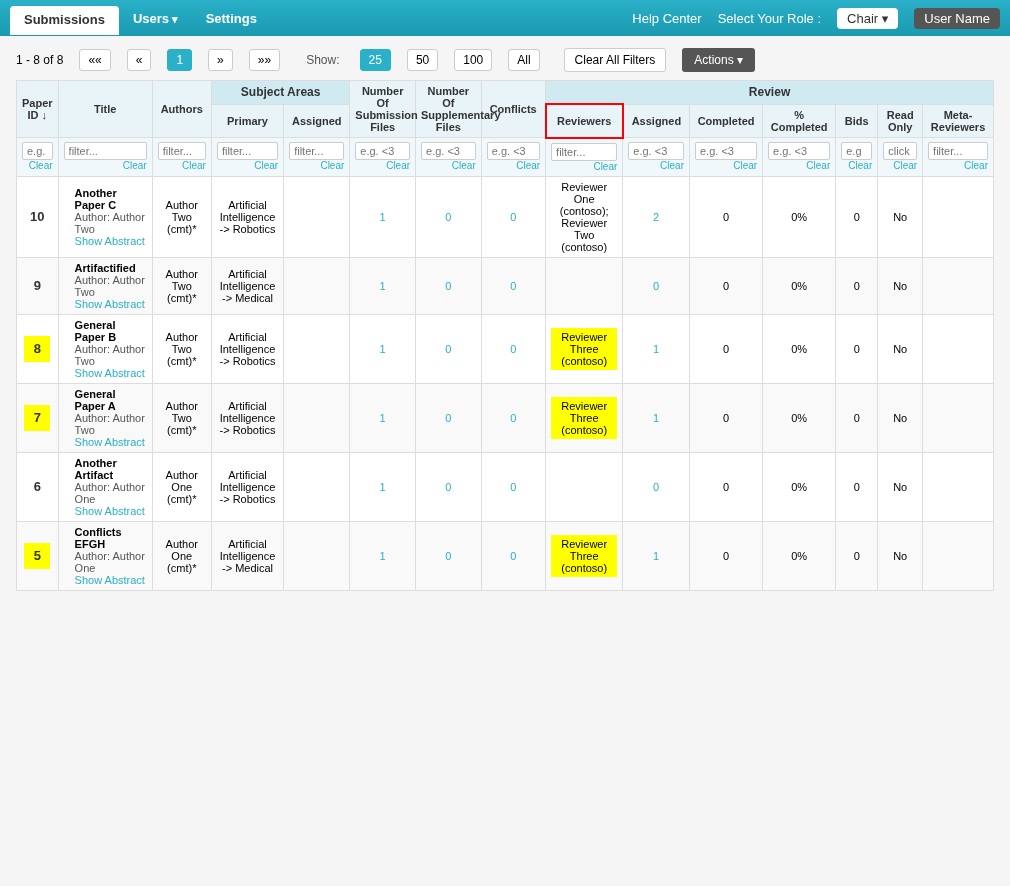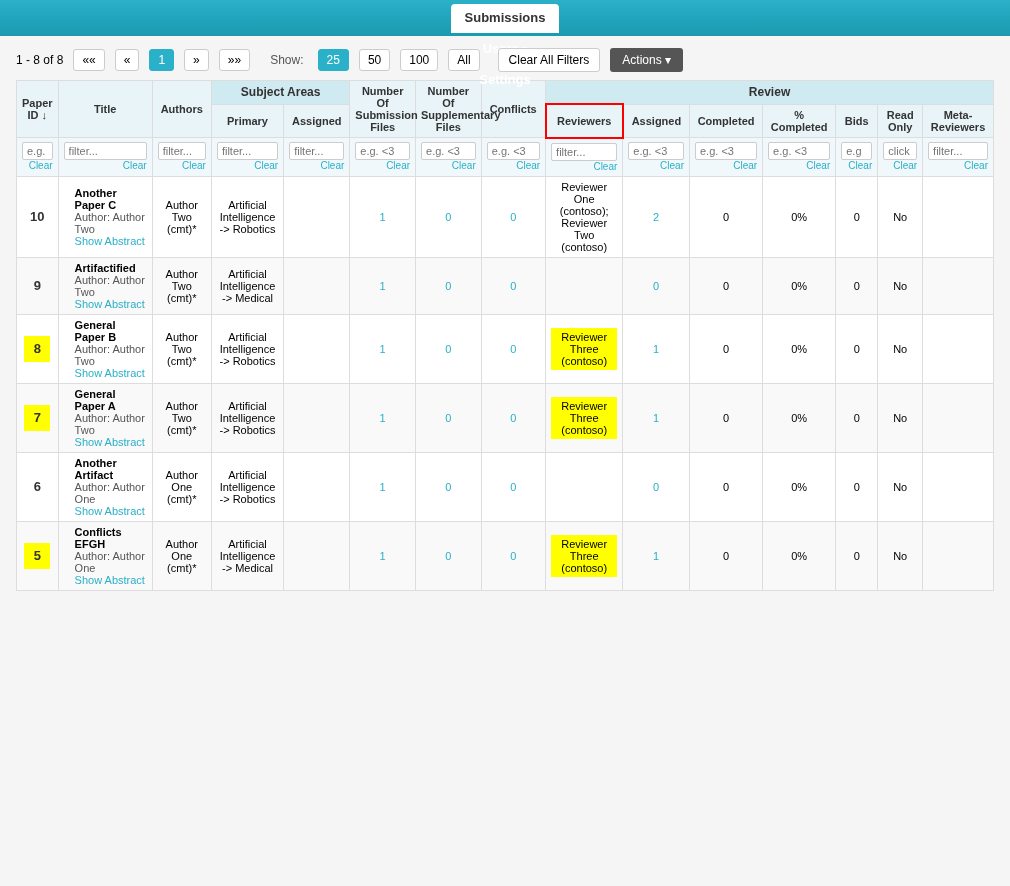--- a/index.html
+++ b/index.html
@@ -5,21 +5,20 @@
     * { box-sizing: border-box; margin: 0; padding: 0; }
     body { font-family: Arial, sans-serif; font-size: 12px; background: #f5f5f5; }
 
     
     .top-nav {
       background: linear-gradient(to bottom, #2ab0c8, #1a9ab0);
       display: flex;
       align-items: center;
       height: 36px;
       padding: 0 10px;
-      flex-direction: column;
     }
     .nav-tab {
       padding: 8px 14px;
       color: white;
       cursor: pointer;
       font-size: 13px;
       font-weight: bold;
     }
     .nav-tab.active {
       background: white;
@@ -43,21 +42,21 @@
 
     
     .page-content { padding: 12px 16px; }
     .page-title { font-size: 20px; color: #333; margin-bottom: 10px; font-weight: bold; }
 
     
     .toolbar {
       display: flex;
       align-items: center;
       margin-bottom: 8px;
-      gap: 10px;
+      gap: 16px;
     }
     .toolbar .show-label { margin-left: 10px; margin-right: 4px; color: #555; }
     .btn-page {
       border: 1px solid #ccc;
       background: white;
       padding: 3px 8px;
       cursor: pointer;
       font-size: 12px;
       border-radius: 3px;
     }
@@ -144,20 +143,26 @@
       border: 2px solid red;
     }
   </style>
 </head>
 <body>
 
 <nav class="top-nav">
   <div class="nav-tab active">Submissions</div>
   <div class="nav-tab nav-tab-with-arrow">Users</div>
   <div class="nav-tab">Settings</div>
+  <div class="nav-right">
+    <span style="cursor:pointer;">Help Center</span>
+    <span>Select Your Role :</span>
+    <span style="background:white;color:#333;padding:3px 10px;border-radius:4px;cursor:pointer;">Chair ▾</span>
+    <span style="background:#555;color:white;padding:3px 10px;border-radius:4px;">User Name</span>
+  </div>
 </nav>
 
 <div class="page-content">
 
   <div class="toolbar">
     <span>1 - 8 of 8</span>
     <button class="btn-page">««</button>
     <button class="btn-page">«</button>
     <button class="btn-page active">1</button>
     <button class="btn-page">»</button>

